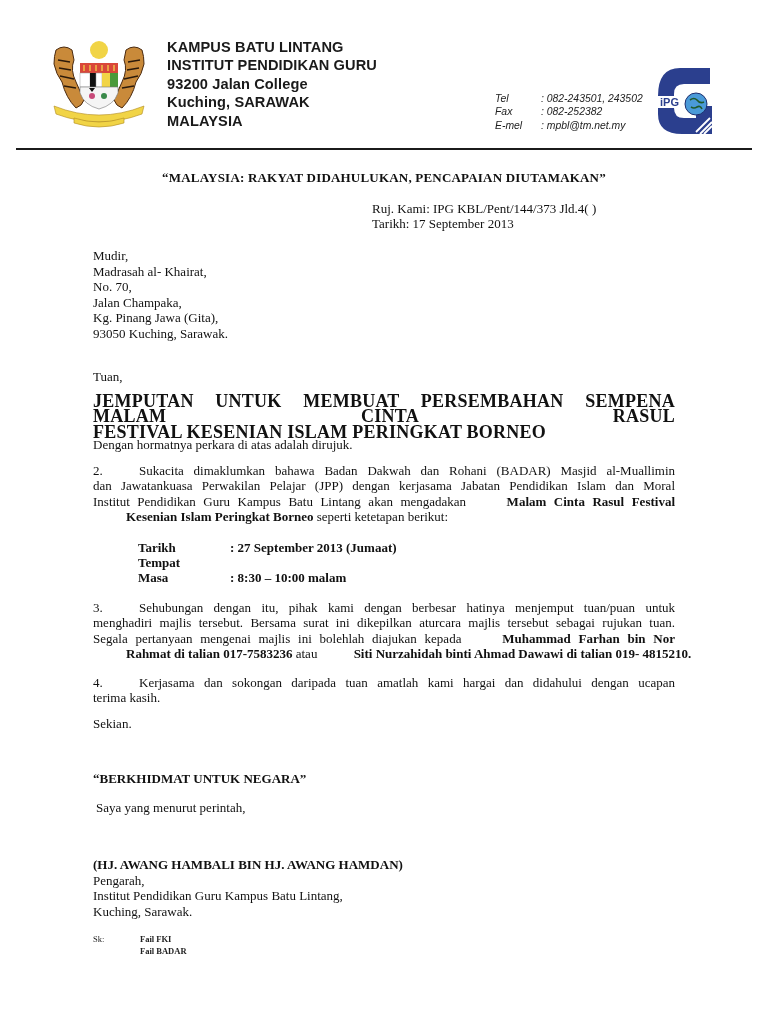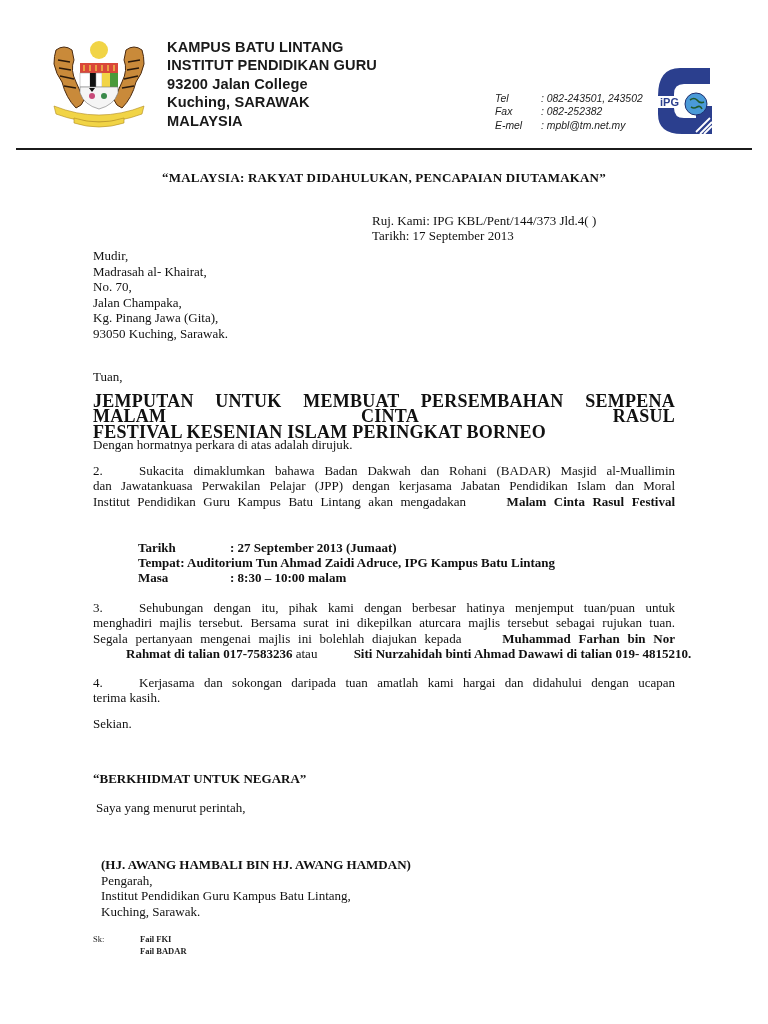--- a/index.html
+++ b/index.html
@@ -42,21 +42,21 @@
     }
 
     
     .t { font-size: 13px; line-height: 15.4px; white-space: nowrap; }
     .b { font-weight: bold; padding-left: 33px; }
     .motto {
       left: 0; width: 768px; top: 170px;
       text-align: center; font-weight: bold; font-size: 13px;
       letter-spacing: 0.2px;
     }
-    .ref { left: 372px; top: 201px; margin-top: 12px; }
+    .ref { left: 372px; top: 201px; }
     .addr { left: 93px; top: 248px; }
     .addr div { line-height: 15.6px; }
     .salute { left: 93px; top: 369px; }
     .subject {
       left: 93px; top: 394px; width: 582px;
       font-weight: bold; font-size: 18px; line-height: 15.4px;
       text-align: justify; letter-spacing: 0.25px;
     }
     .subject .l1 { text-align: justify; text-align-last: justify; }
     .para {
@@ -70,21 +70,21 @@
     .p1 { top: 437px; }
     .p2 { top: 463px; }
     .details { left: 138px; top: 540px; font-weight: bold; font-size: 13px; line-height: 15px; }
     .details .row { display: flex; white-space: nowrap; }
     .details .k { width: 92px; }
     .p3 { top: 600px; }
     .p4 { top: 675px; }
     .sekian { left: 93px; top: 716px; }
     .closing { left: 93px; top: 771px; font-weight: bold; font-size: 13px; }
     .perintah { left: 96px; top: 800px; }
-    .signer { left: 101px; top: 857px; font-family: Liberation Serif, serif; }
+    .signer { left: 93px; top: 857px; font-family: Liberation Serif, serif; }
     .signer .name { font-weight: bold; font-size: 13px; }
     .signer div { line-height: 15.6px; }
     .cc {
       left: 93px; top: 934px;
       font-size: 8.5px; line-height: 11.5px; font-weight: bold;
       color: #222;
     }
     .cc .row { display: flex; }
     .cc .k { width: 47px; font-weight: normal; }
   </style>
@@ -184,30 +184,30 @@
 </div>
 
 <div class="abs para p1">
   <div class="ln last">Dengan hormatnya perkara di atas adalah dirujuk.</div>
 </div>
 
 <div class="abs para p2">
   <div class="ln"><span class="num">2.</span><span>Sukacita dimaklumkan bahawa Badan Dakwah dan Rohani (BADAR) Masjid al-Muallimin</span></div>
   <div class="ln">dan Jawatankuasa Perwakilan Pelajar (JPP) dengan kerjasama Jabatan Pendidikan Islam dan Moral</div>
   <div class="ln"><span>Institut Pendidikan Guru Kampus Batu Lintang akan mengadakan </span><span class="b">Malam Cinta Rasul Festival</span></div>
+  <div class="ln last"><span class="b">Kesenian Islam Peringkat Borneo</span><span> seperti ketetapan berikut:</span></div>
 </div>
 
 <div class="abs details">
   <div class="row">
     <span class="k">Tarikh</span>
     <span>: 27 September 2013 (Jumaat)</span>
   </div>
   <div class="row">
     <span>Tempat</span>
-    <span>: Auditorium Tun Ahmad Zaidi Adruce, IPG Kampus Batu Lintang</span>
   </div>
   <div class="row">
     <span class="k">Masa</span>
     <span>: 8:30 – 10:00 malam</span>
   </div>
 </div>
 
 <div class="abs para p3">
   <div class="ln"><span class="num">3.</span><span>Sehubungan dengan  itu, pihak kami dengan berbesar hatinya menjemput tuan/puan untuk</span></div>
   <div class="ln">menghadiri majlis tersebut. Bersama surat ini dikepilkan aturcara majlis tersebut sebagai rujukan tuan.</div>

